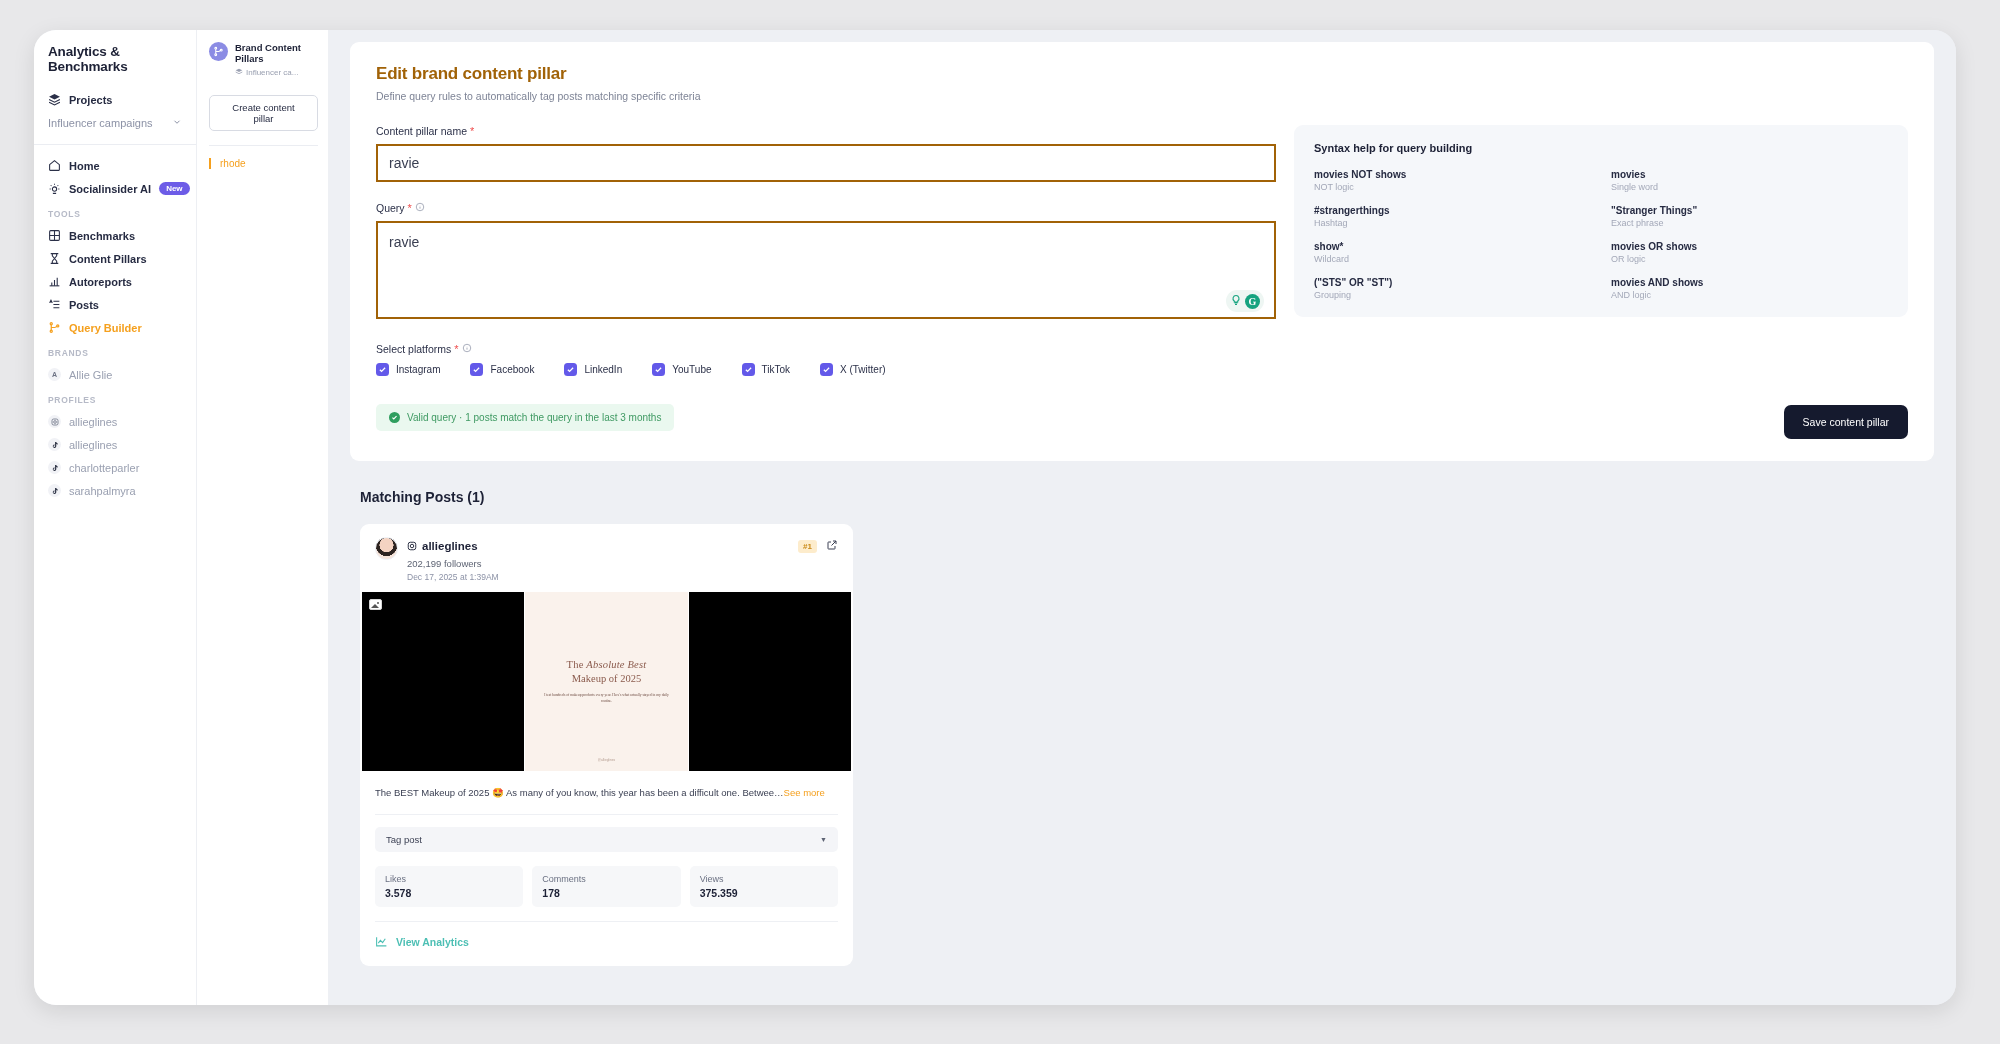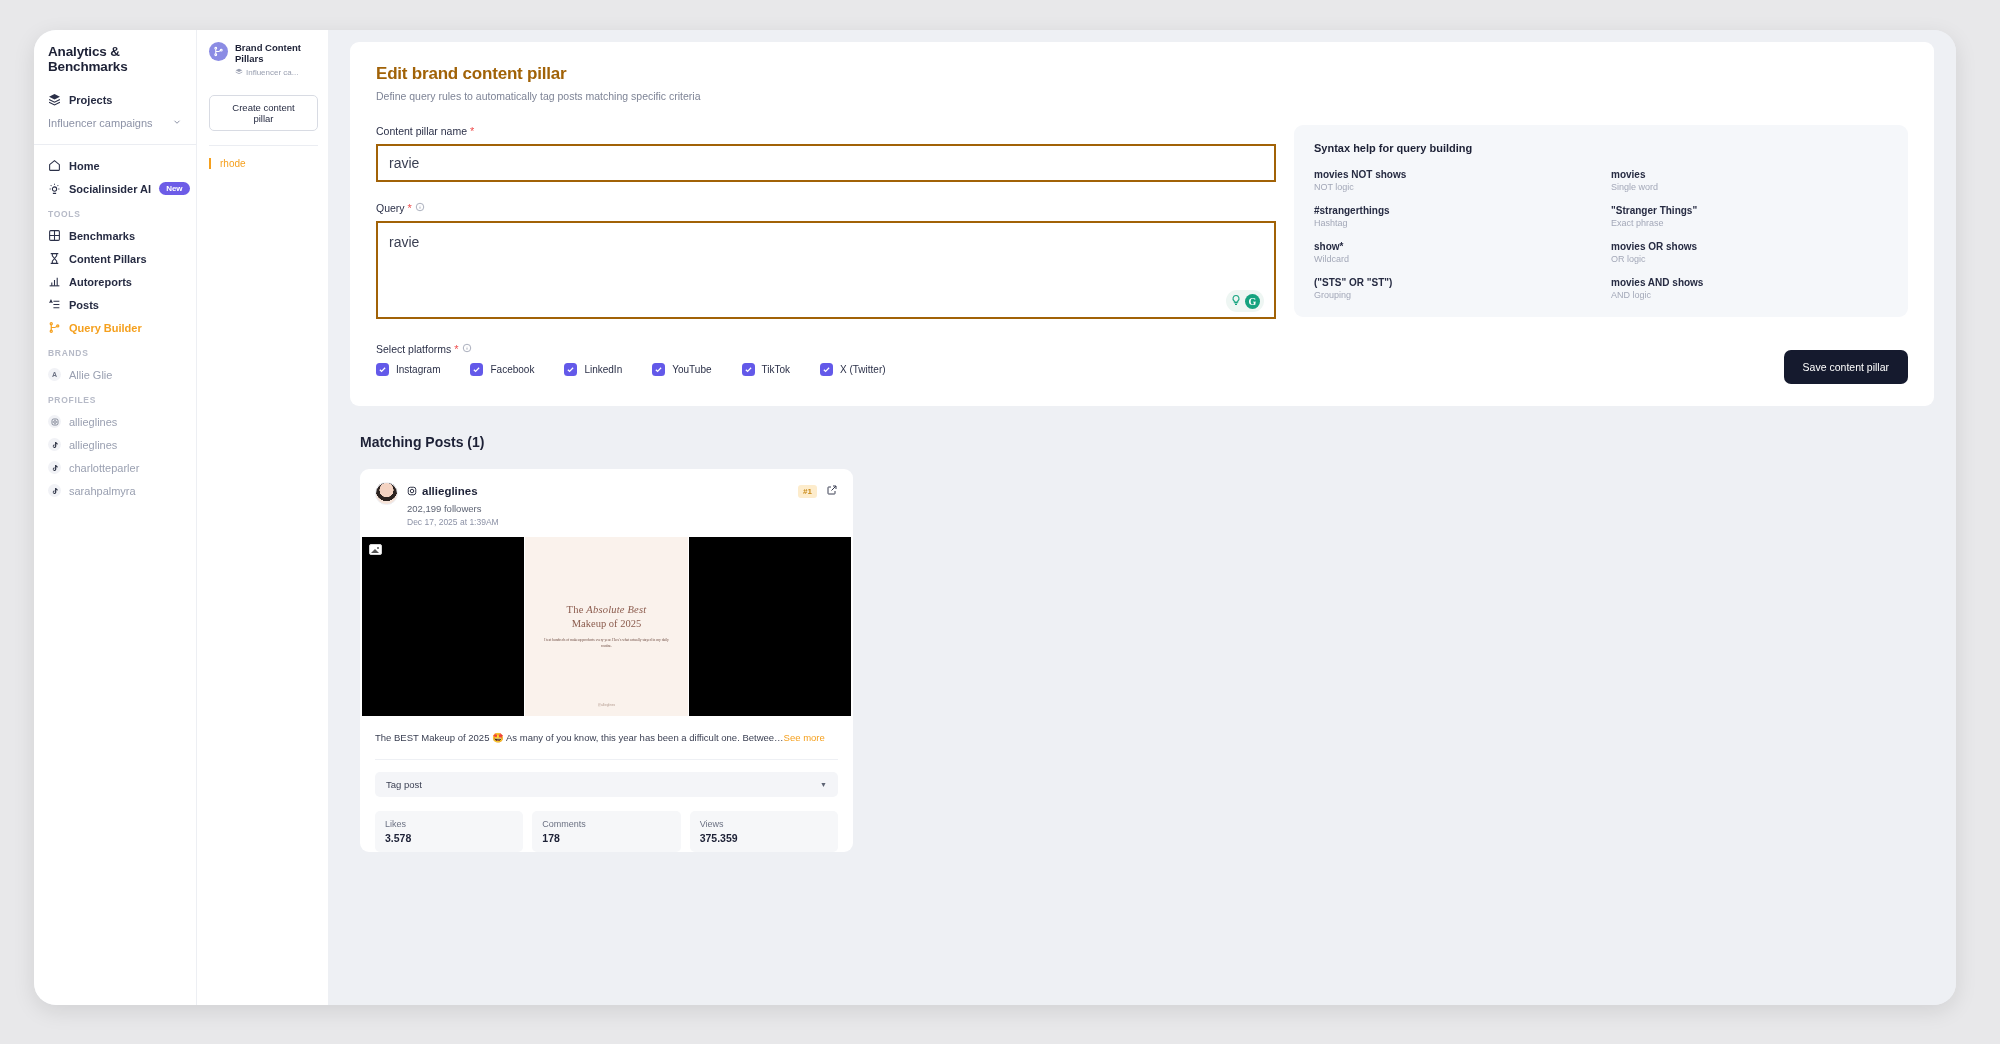--- a/index.html
+++ b/index.html
@@ -505,20 +505,30 @@
             <label class="plat">
               <span class="cb">
                   <svg width="9" height="9" viewBox="0 0 24 24" fill="none" stroke="#fff" stroke-width="3.4">
                     <path d="M5 12.5l4.5 4.5L19 7.5"></path>
                   </svg>
                 </span>
               <span class="plat-lbl">X (Twitter)</span>
             </label>
           </div>
 
+          <div class="valid-row">
+            <div class="valid-pill">
+              <span class="valid-dot">
+                  <svg width="7" height="7" viewBox="0 0 24 24" fill="none" stroke="#fff" stroke-width="4">
+                    <path d="M5 12.5l4.5 4.5L19 7.5"></path>
+                  </svg>
+                </span>
+              <span>Valid query · 1 posts match the query in the last 3 months</span>
+            </div>
+          </div>
         </div>
 
         <aside class="help">
           <div class="help-title">Syntax help for query building</div>
           <div class="help-cols">
             <div class="help-col">
               <div class="help-item">
                 <div class="help-code">movies NOT shows</div>
                 <div class="help-desc">NOT logic</div>
               </div>
@@ -623,16 +633,25 @@
         <div class="stat">
           <div class="stat-lbl">Comments</div>
           <div class="stat-val">178</div>
         </div>
         <div class="stat">
           <div class="stat-lbl">Views</div>
           <div class="stat-val">375.359</div>
         </div>
       </div>
 
+      <div class="post-foot">
+        <span>
+          <svg width="13" height="13" viewBox="0 0 24 24" fill="none" stroke="#4dbfb4" stroke-width="2">
+              <path d="M3 4v16h18"></path>
+              <path d="M6 15l4-5 4 4 5-7"></path>
+            </svg>
+        </span>
+        <span>View Analytics</span>
+      </div>
     </article>
 
   </main>
 </div>
 
 </body></html>

